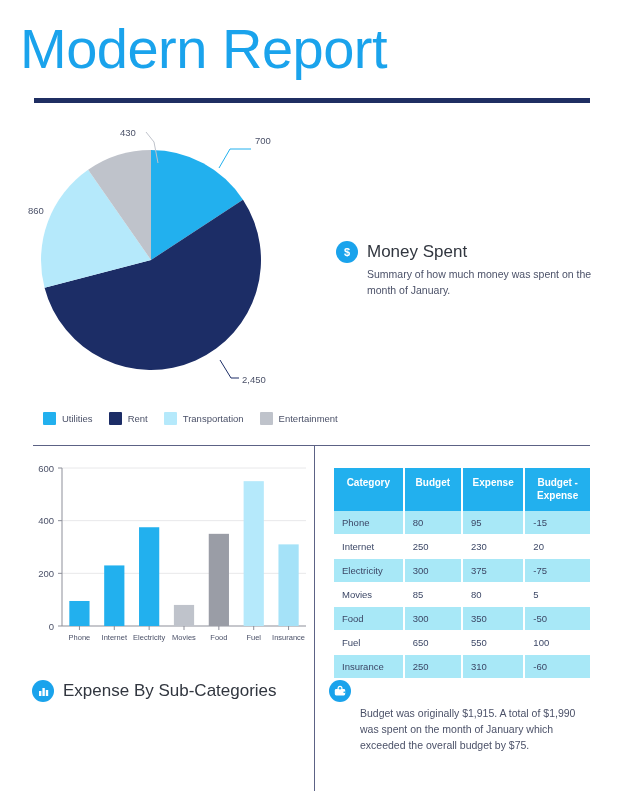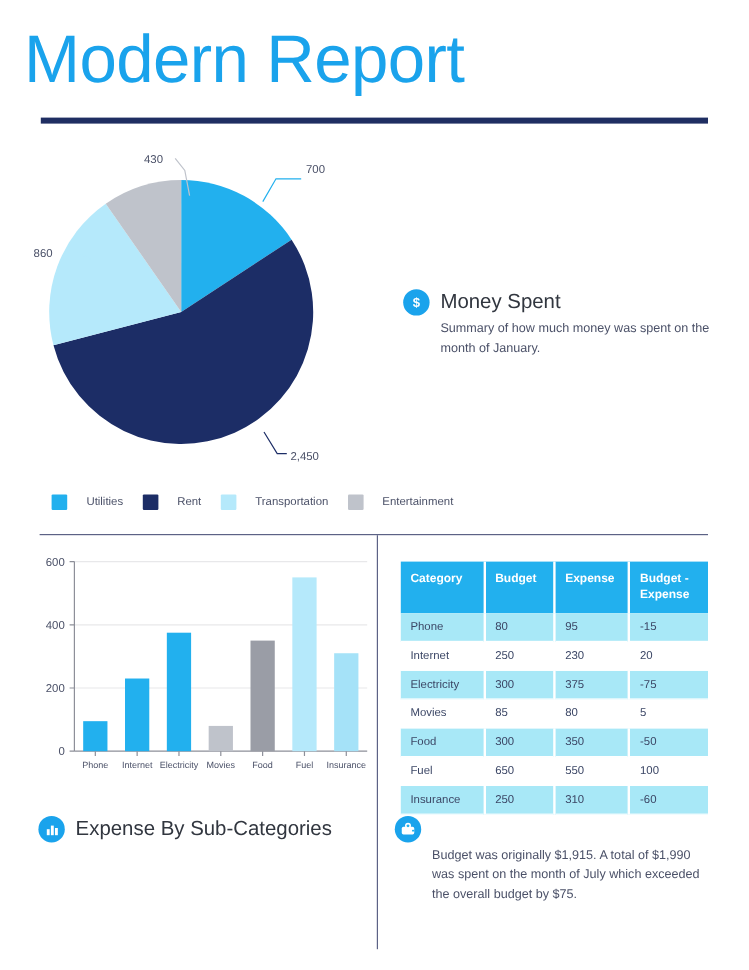--- a/index.html
+++ b/index.html
@@ -58,21 +58,21 @@
     position: absolute;
     left: 43px;
     top: 412px;
     display: flex;
     align-items: center;
     gap: 16px;
   }
   .legend-item {
     display: flex;
     align-items: center;
-    gap: 16px;
+    gap: 6px;
   }
   .legend-swatch {
     width: 13px;
     height: 13px;
     border-radius: 1px;
     flex: none;
   }
   .legend-label {
     font-size: 9.5px;
     color: #4b5168;
@@ -161,21 +161,21 @@
     top: 468px;
     width: 256px;
     border-collapse: collapse;
     table-layout: fixed;
   }
   #budget-table th {
     background: #22b0ee;
     color: #ffffff;
     font-size: 10px;
     font-weight: bold;
-    text-align: left;
+    text-align: center;
     padding: 9px 8px;
     border-right: 2px solid #ffffff;
     line-height: 1.25;
     vertical-align: top;
   }
   #budget-table th:last-child { border-right: none; }
   #budget-table td {
     font-size: 9.5px;
     color: #3c4766;
     padding: 6px 8px;
@@ -380,14 +380,14 @@
   <div class="info-head">
     <span class="info-icon">
       <svg width="14" height="14" viewBox="0 0 14 14">
         <rect x="1.8" y="5" width="10.4" height="6.4" rx="1.4" fill="#ffffff"></rect>
         <circle cx="7" cy="4.2" r="2.5" fill="#ffffff"></circle>
         <circle cx="7" cy="4.2" r="1.2" fill="#22b0ee"></circle>
         <rect x="10.3" y="7.4" width="2" height="1.6" rx="0.8" fill="#22b0ee"></rect>
       </svg>
     </span>
   </div>
-  <div class="info-body">Budget was originally $1,915. A total of $1,990 was spent on the month of July which exceeded the overall budget by $75.</div>
+  <div class="info-body">Budget was originally $1,915. A total of $1,990 was spent on the month of January which exceeded the overall budget by $75.</div>
 </div>
 
 </body></html>

